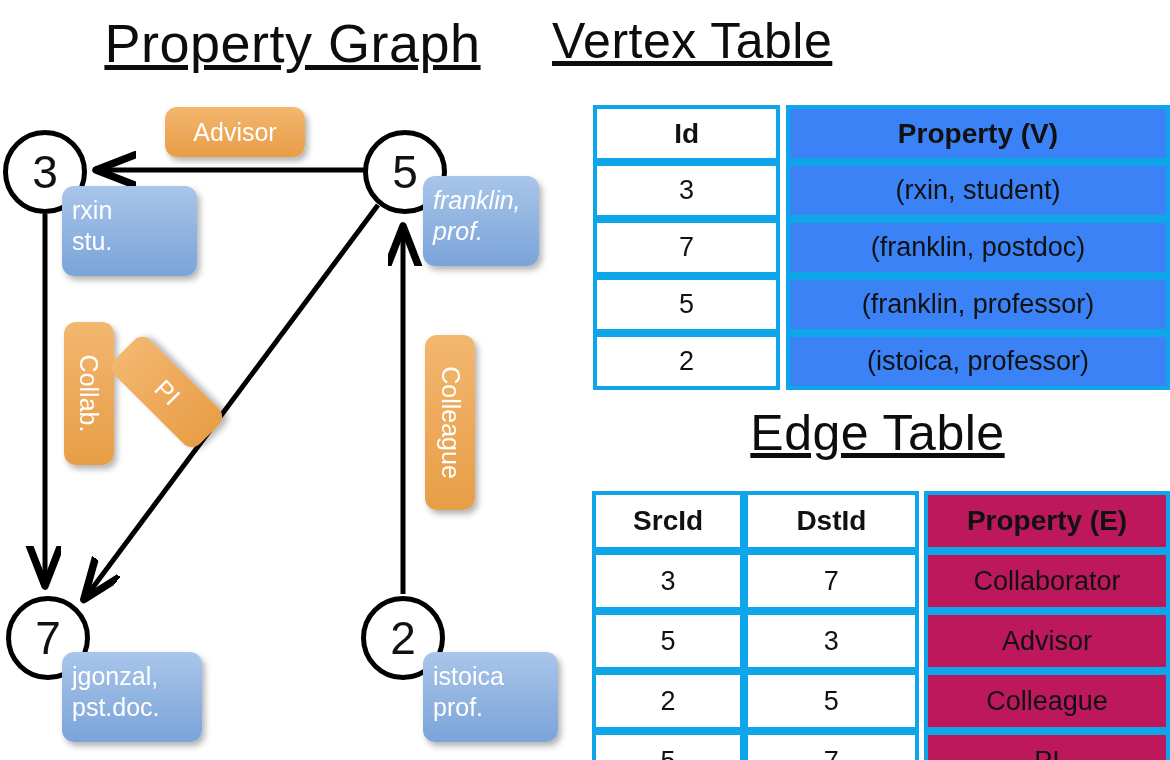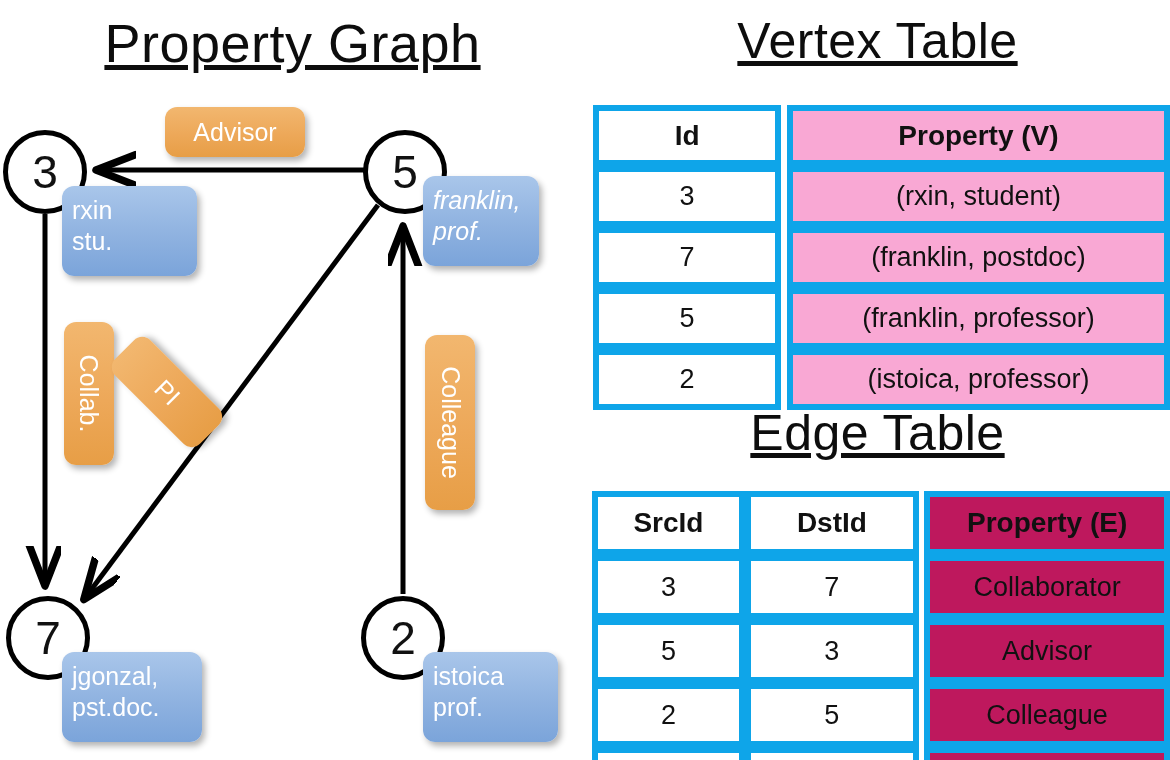--- a/index.html
+++ b/index.html
@@ -7,21 +7,21 @@
     width:1170px;height:760px;background:#ffffff;position:relative;
     font-family:"Liberation Sans", sans-serif;overflow:hidden;
   }
   .title{
     position:absolute;font-family:"Liberation Sans", sans-serif;
     font-weight:300;color:#0d0d0d;white-space:nowrap;
     letter-spacing:0.5px;
     text-decoration:underline;
   }
   #title-property-graph{left:0;top:12px;width:585px;text-align:center;font-size:54px;}
-  #title-vertex-table{left:585px;top:12px;width:585px;text-align:center;font-size:50px;}
+  #title-vertex-table{left:552px;top:12px;width:585px;font-size:50px;}
   #title-edge-table{left:585px;top:404px;width:585px;text-align:center;font-size:50px;}
 
   
   #graph-canvas{position:absolute;left:0;top:0;width:585px;height:760px;}
   #graph-edges{position:absolute;left:0;top:0;width:585px;height:760px;}
 
   .node{
     position:absolute;width:84px;height:84px;border-radius:50%;
     border:5px solid #000;background:#fff;box-sizing:border-box;
     display:flex;align-items:center;justify-content:center;
@@ -61,32 +61,32 @@
   #label-colleague span{transform:rotate(90deg);display:block;}
   #label-pi{
     left:142px;top:332px;width:50px;height:120px;
     transform:rotate(-45deg);transform-origin:center center;
   }
   #label-pi span{transform:rotate(90deg);display:block;}
 
   
   .tbl{position:absolute;border-collapse:separate;border-spacing:0;}
   .tbl td{
-    border:6px solid #0ea5e9;
+    border:4px solid #0ea5e9;
     font-family:"Liberation Sans", sans-serif;
     font-weight:300;color:#111;text-align:center;
     font-size:27px;background:#fff;
   }
   .tbl td.hdr{font-weight:700;font-size:28px;}
   .gap{border:none !important;background:transparent !important;width:6px;padding:0;}
 
   #vertex-table{left:593px;top:105px;}
   #vertex-table td{height:47px;}
   #vertex-table td.c-id{width:182px;}
-  #vertex-table td.c-prop{width:382px;background:#f9a8d4;}
+  #vertex-table td.c-prop{width:382px;background:#3b82f6;}
 
   #edge-table{left:592px;top:491px;}
   #edge-table td{height:50px;}
   #edge-table td.c-src{width:148px;}
   #edge-table td.c-dst{width:172px;}
   #edge-table td.c-eprop{width:243px;background:#be185d;}
 </style>
 </head>
 <body>
 

